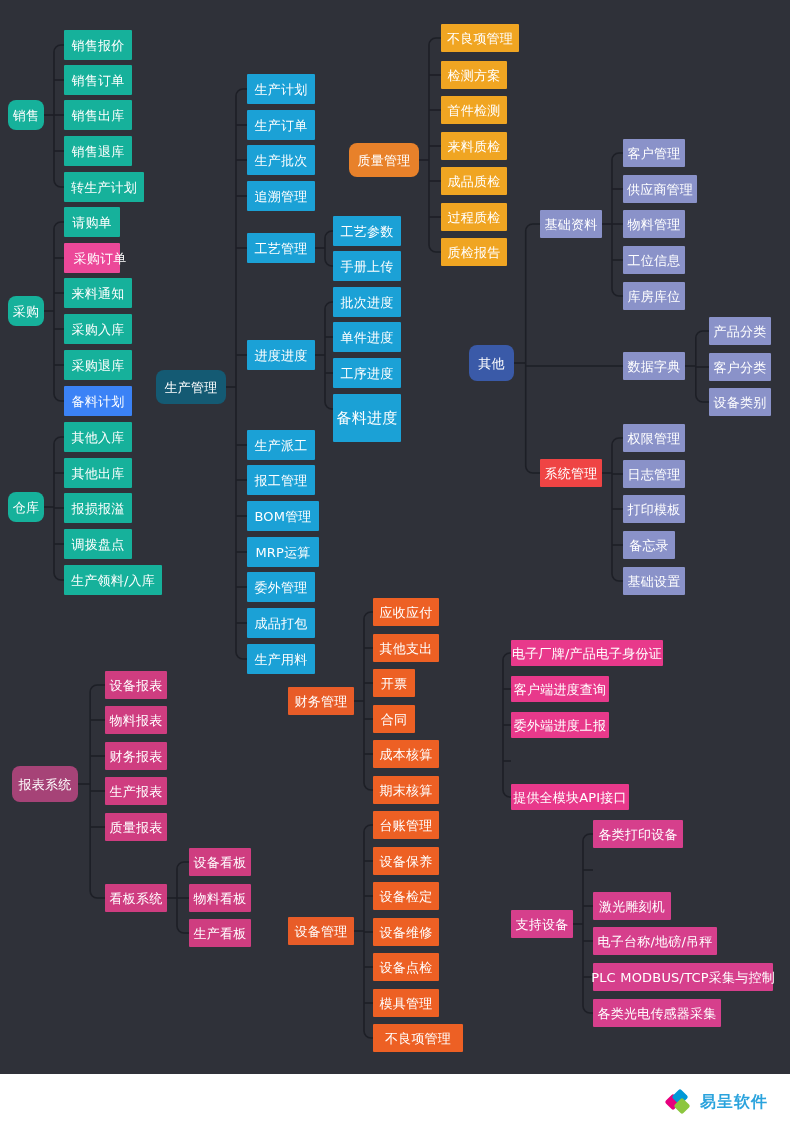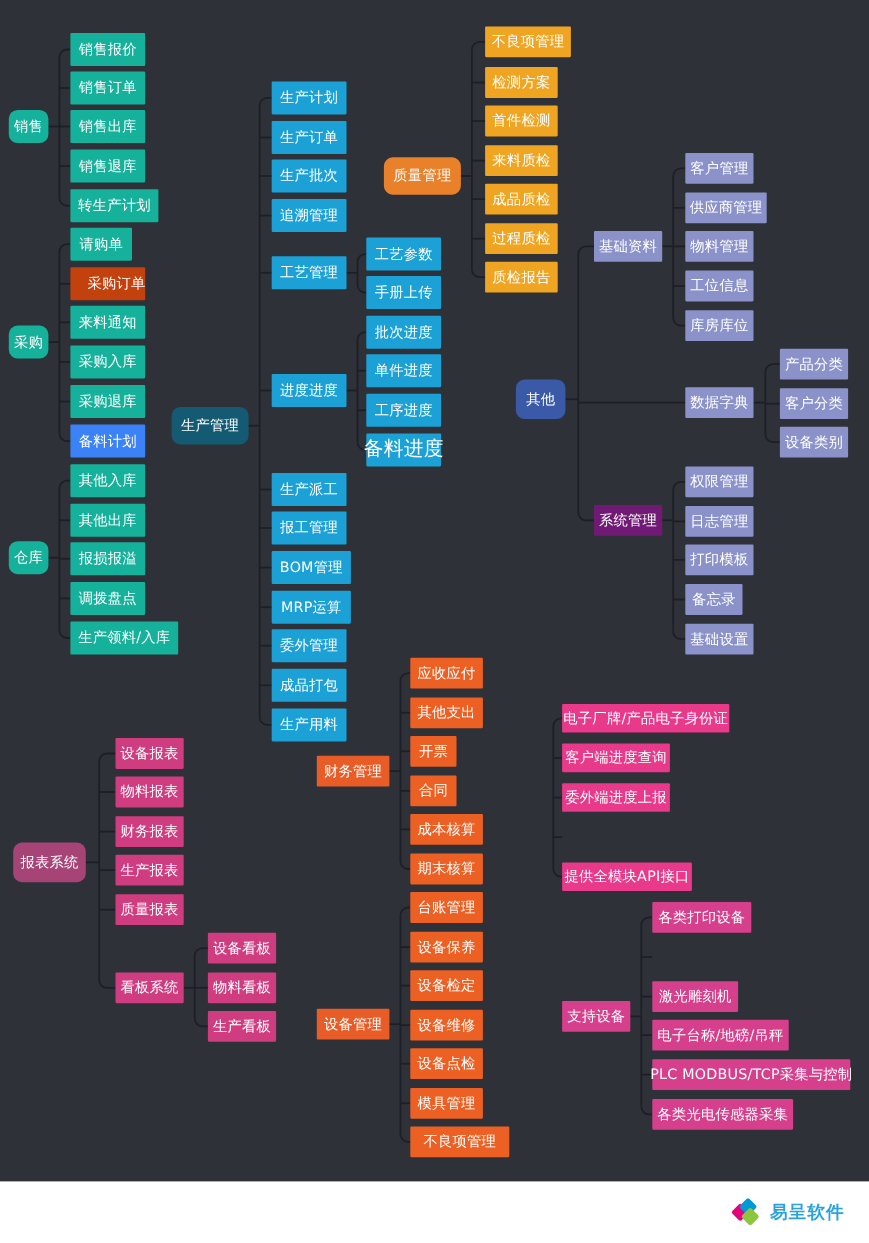--- a/index.html
+++ b/index.html
@@ -187,21 +187,21 @@
     </div>
     <div class="node leaf" style="left: 64px; top: 172px; width: 80px; height: 30px; background: rgb(22, 177, 155); font-size: 13px;">
       <span>转生产计划</span>
     </div>
     <div class="node root" style="left: 8px; top: 296px; width: 36px; height: 30px; background: rgb(22, 177, 155); font-size: 13px;">
       <span>采购</span>
     </div>
     <div class="node leaf" style="left: 64px; top: 207px; width: 56px; height: 30px; background: rgb(22, 177, 155); font-size: 13px;">
       <span>请购单</span>
     </div>
-    <div class="node leaf" style="left: 64px; top: 243px; width: 68px; height: 30px; background: #c2410c; font-size: 13px; padding-left: 16px;">
+    <div class="node leaf" style="left: 64px; top: 243px; width: 56px; height: 30px; background: #ec4899; font-size: 13px; padding-left: 16px;">
       <span>采购订单</span>
     </div>
     <div class="node leaf" style="left: 64px; top: 278px; width: 68px; height: 30px; background: rgb(22, 177, 155); font-size: 13px;">
       <span>来料通知</span>
     </div>
     <div class="node leaf" style="left: 64px; top: 314px; width: 68px; height: 30px; background: rgb(22, 177, 155); font-size: 13px;">
       <span>采购入库</span>
     </div>
     <div class="node leaf" style="left: 64px; top: 350px; width: 68px; height: 30px; background: rgb(22, 177, 155); font-size: 13px;">
       <span>采购退库</span>
@@ -277,21 +277,21 @@
     </div>
     <div class="node leaf" style="left: 333px; top: 287px; width: 68px; height: 30px; background: rgb(27, 161, 214); font-size: 13px;">
       <span>批次进度</span>
     </div>
     <div class="node leaf" style="left: 333px; top: 322px; width: 68px; height: 30px; background: rgb(27, 161, 214); font-size: 13px;">
       <span>单件进度</span>
     </div>
     <div class="node leaf" style="left: 333px; top: 358px; width: 68px; height: 30px; background: rgb(27, 161, 214); font-size: 13px;">
       <span>工序进度</span>
     </div>
-    <div class="node leaf" style="left: 333px; top: 394px; width: 68px; height: 30px; background: rgb(27, 161, 214); font-size: 18px;">
+    <div class="node leaf" style="left: 333px; top: 394px; width: 68px; height: 48px; background: rgb(27, 161, 214); font-size: 15px;">
       <span>备料进度</span>
     </div>
     <div class="node root" style="left: 349px; top: 143px; width: 70px; height: 34px; background: rgb(232, 129, 42); font-size: 13px;">
       <span>质量管理</span>
     </div>
     <div class="node leaf" style="left: 441px; top: 24px; width: 78px; height: 28px; background: rgb(240, 165, 34); font-size: 13px;">
       <span>不良项管理</span>
     </div>
     <div class="node leaf" style="left: 441px; top: 61px; width: 66px; height: 28px; background: rgb(240, 165, 34); font-size: 13px;">
       <span>检测方案</span>
@@ -313,21 +313,21 @@
     </div>
     <div class="node root" style="left: 469px; top: 345px; width: 45px; height: 36px; background: rgb(58, 90, 168); font-size: 13px;">
       <span>其他</span>
     </div>
     <div class="node leaf" style="left: 540px; top: 210px; width: 62px; height: 28px; background: rgb(138, 146, 201); font-size: 13px;">
       <span>基础资料</span>
     </div>
     <div class="node leaf" style="left: 623px; top: 352px; width: 62px; height: 28px; background: rgb(138, 146, 201); font-size: 13px;">
       <span>数据字典</span>
     </div>
-    <div class="node leaf" style="left: 540px; top: 459px; width: 62px; height: 28px; background: #701a75; font-size: 13px;">
+    <div class="node leaf" style="left: 540px; top: 459px; width: 62px; height: 28px; background: #ef4444; font-size: 13px;">
       <span>系统管理</span>
     </div>
     <div class="node leaf" style="left: 623px; top: 139px; width: 62px; height: 28px; background: rgb(138, 146, 201); font-size: 13px;">
       <span>客户管理</span>
     </div>
     <div class="node leaf" style="left: 623px; top: 175px; width: 74px; height: 28px; background: rgb(138, 146, 201); font-size: 13px;">
       <span>供应商管理</span>
     </div>
     <div class="node leaf" style="left: 623px; top: 210px; width: 62px; height: 28px; background: rgb(138, 146, 201); font-size: 13px;">
       <span>物料管理</span>

